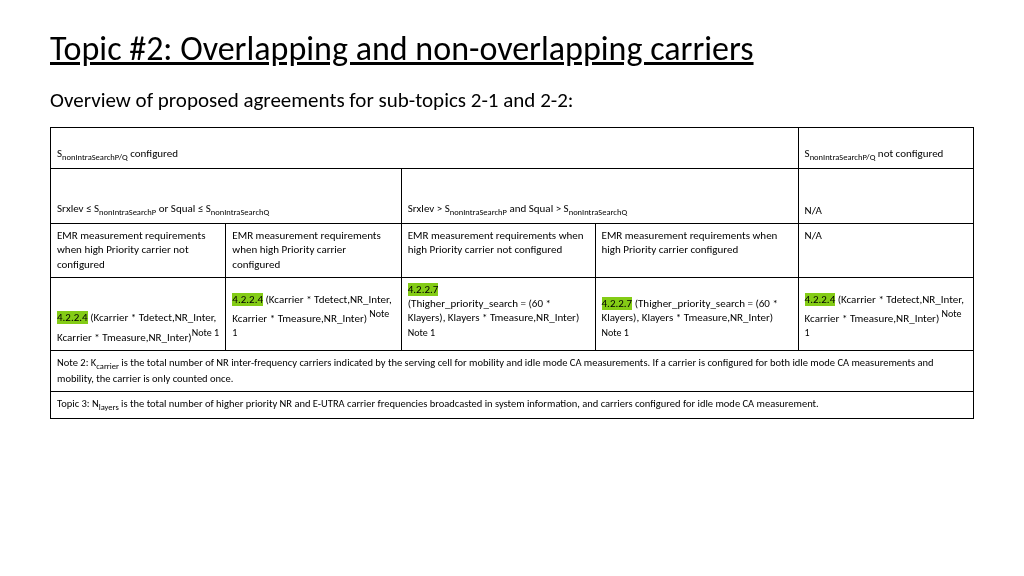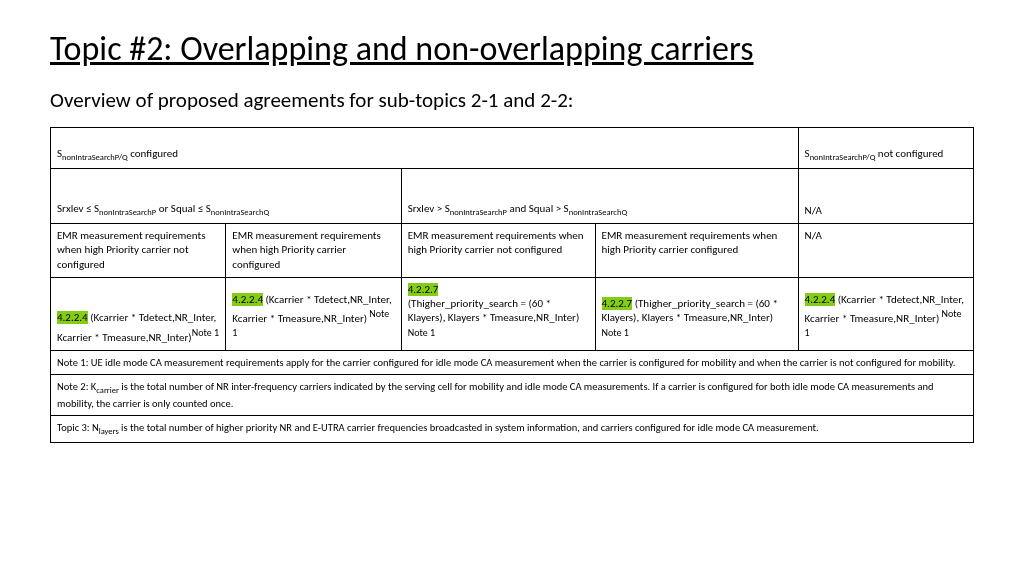--- a/index.html
+++ b/index.html
@@ -111,23 +111,20 @@
       </td>
       <td>
         <span class="hl">4.2.2.7</span><span> (Thigher_priority_search = (60 * Klayers), Klayers * Tmeasure,NR_Inter)</span><span class="sup"> Note 1</span>
       </td>
       <td>
         <span class="hl">4.2.2.4</span><span> (Kcarrier * Tdetect,NR_Inter, Kcarrier * Tmeasure,NR_Inter)</span><span class="sup"> Note 1</span>
       </td>
     </tr>
 
     <tr class="notes">
-      <td colspan="5">Note 1: UE idle mode CA measurement requirements apply for the carrier configured for idle mode CA measurement when the carrier is configured for mobility and when the carrier is not configured for mobility.</td>
-    </tr>
-    <tr class="notes">
       <td colspan="5">
         <span>Note 2: K</span><span class="sub">carrier</span><span> is the total number of NR inter-frequency carriers indicated by the serving cell for mobility and idle mode CA measurements. If a carrier is configured for both idle mode CA measurements and mobility, the carrier is only counted once.</span>
       </td>
     </tr>
     <tr class="notes">
       <td colspan="5">
         <span>Topic 3: N</span><span class="sub">layers</span><span> is the total number of higher priority NR and E-UTRA carrier frequencies broadcasted in system information, and carriers configured for idle mode CA measurement.</span>
       </td>
     </tr>
 

